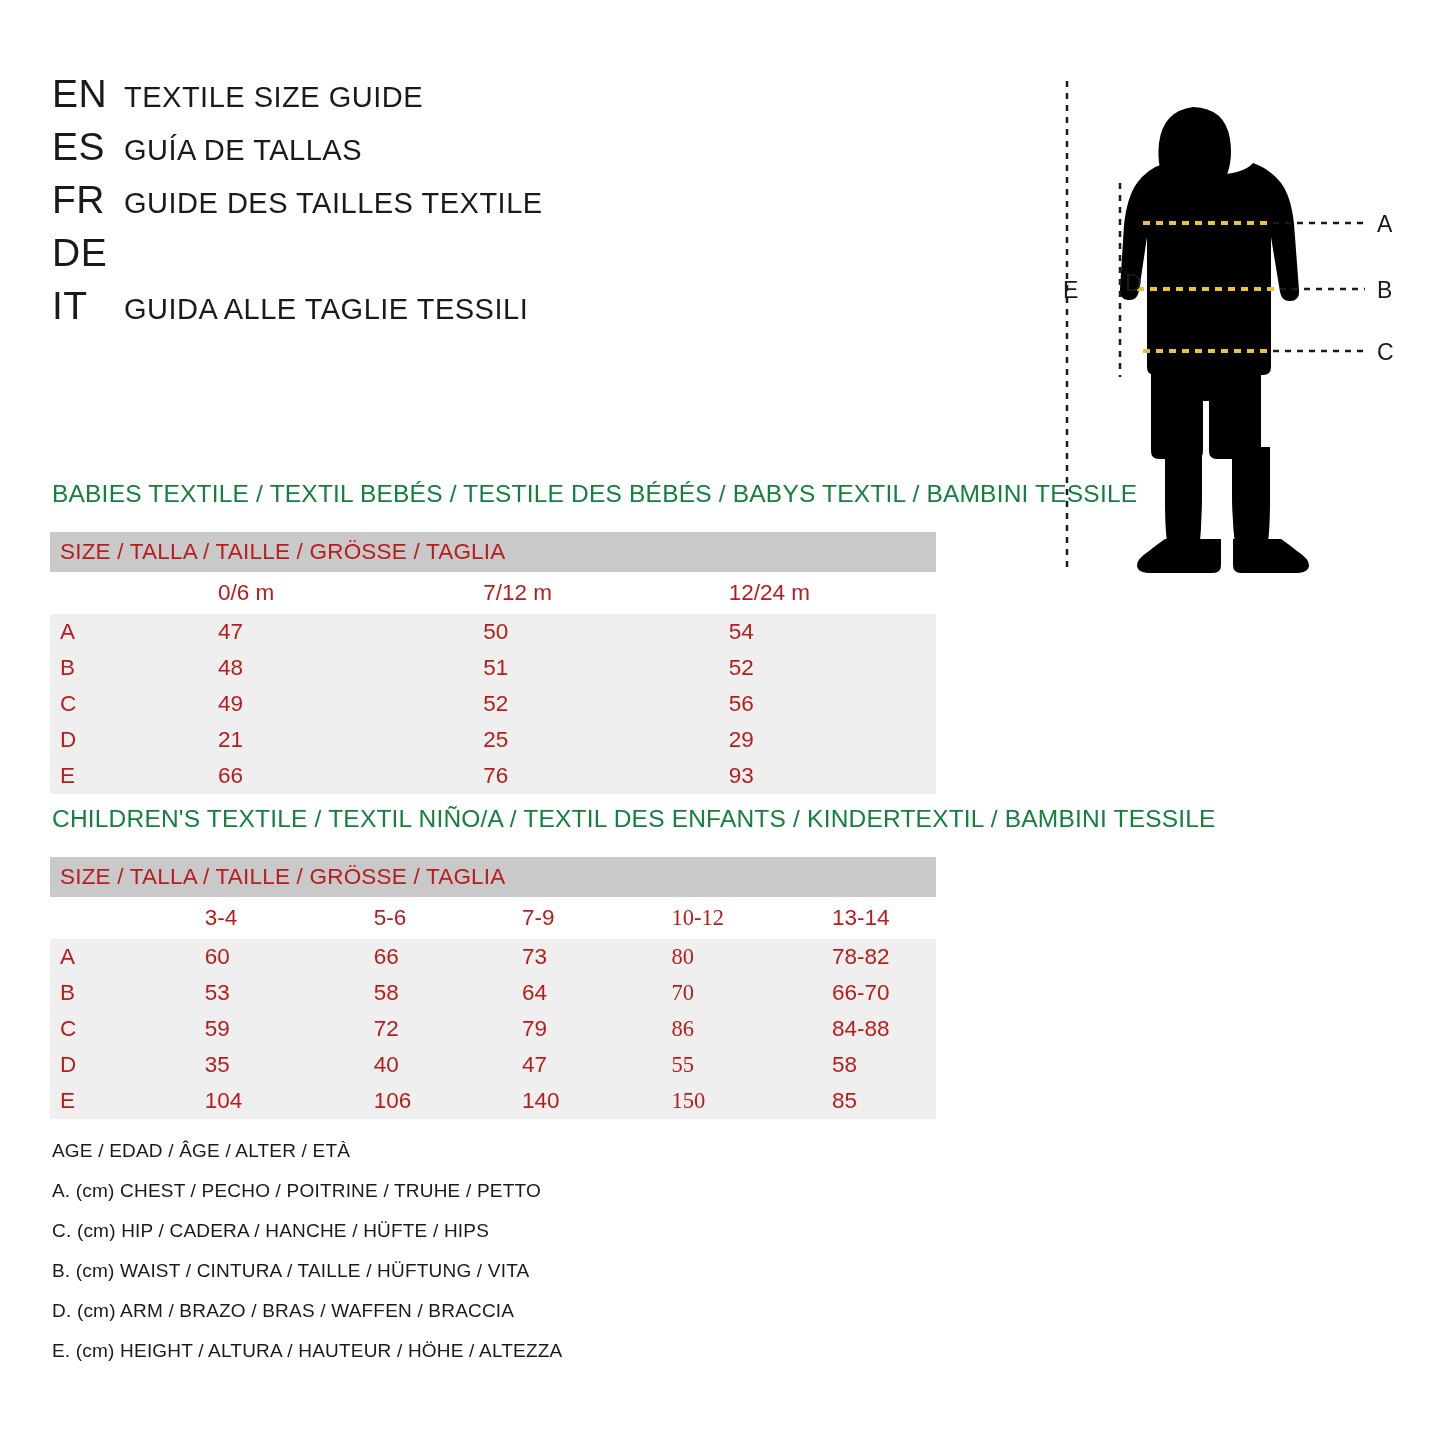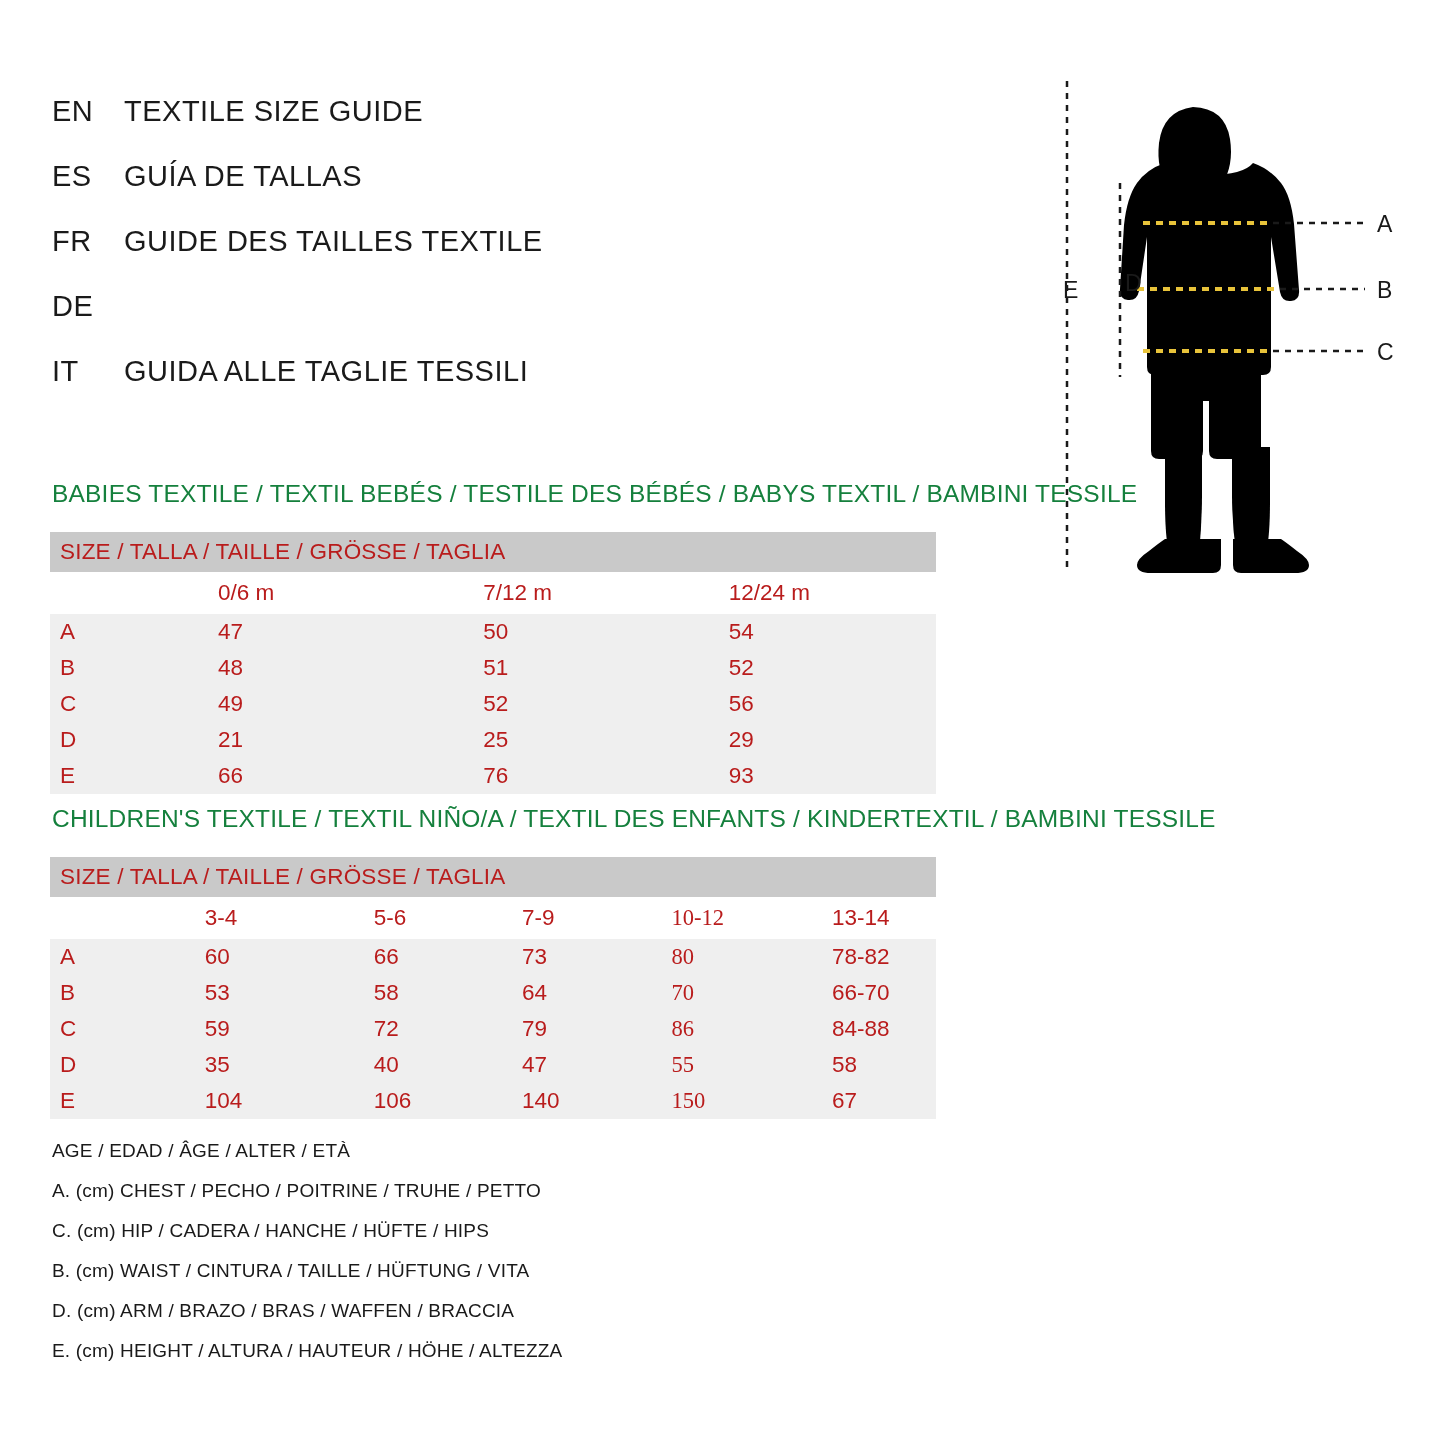--- a/index.html
+++ b/index.html
@@ -27,22 +27,21 @@
     display: flex;
     align-items: baseline;
     margin-bottom: 9px;
     font-size: 29px;
     letter-spacing: 0.5px;
     color: #1a1a1a;
   }
   .title-lang {
     width: 72px;
     flex: 0 0 72px;
-    font-size: 29px;
-    margin-top: 23px;
+    font-size: 39px;
   }
   .title-text {
     font-size: 29px;
   }
 
   
   .figure {
     position: absolute;
     right: 30px;
     top: 55px;
@@ -314,21 +313,21 @@
       <td class="c3">47</td>
       <td class="c4">55</td>
       <td class="c5">58</td>
     </tr>
     <tr class="data-row">
       <td class="col-label">E</td>
       <td class="c1">104</td>
       <td class="c2">106</td>
       <td class="c3">140</td>
       <td class="c4">150</td>
-      <td class="c5">67</td>
+      <td class="c5">85</td>
     </tr>
   </tbody>
 </table>
 
 <div class="legend">
   <div class="legend-line">AGE / EDAD / ÂGE / ALTER / ETÀ</div>
   <div class="legend-line">A. (cm) CHEST / PECHO / POITRINE / TRUHE / PETTO</div>
   <div class="legend-line">C. (cm) HIP / CADERA / HANCHE / HÜFTE / HIPS</div>
   <div class="legend-line">B. (cm) WAIST / CINTURA / TAILLE / HÜFTUNG / VITA</div>
   <div class="legend-line">D. (cm) ARM / BRAZO / BRAS / WAFFEN / BRACCIA</div>

